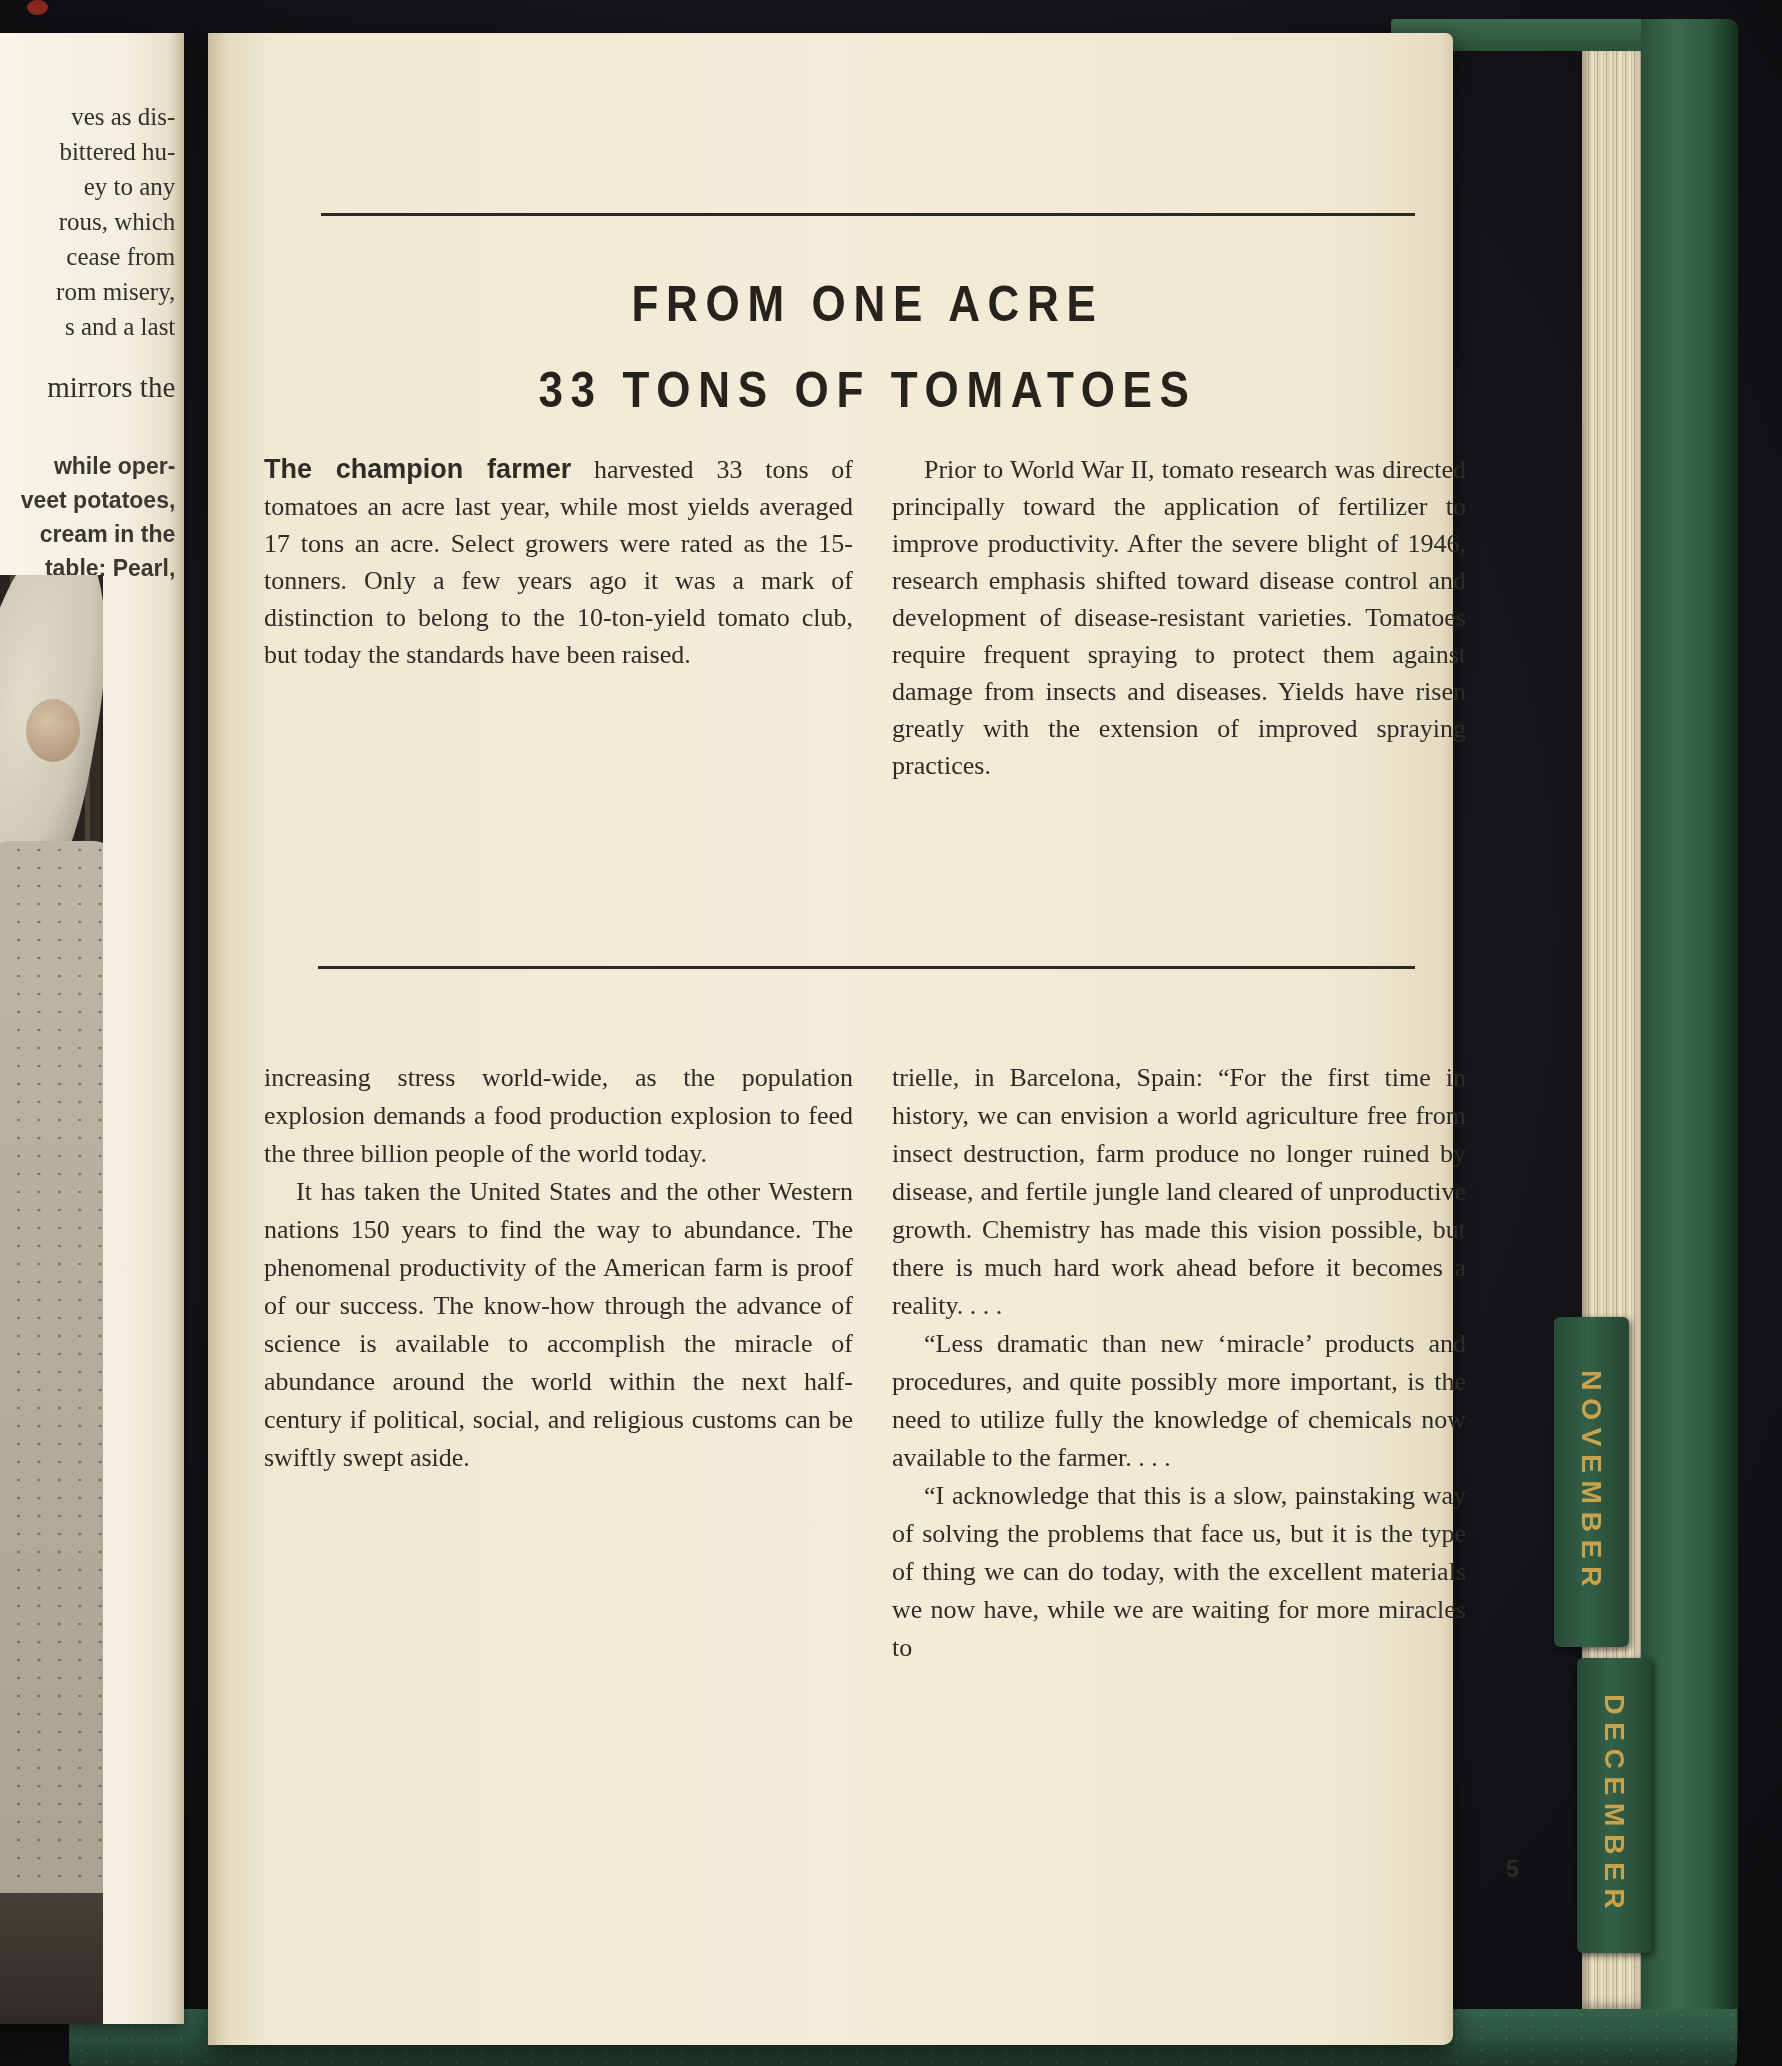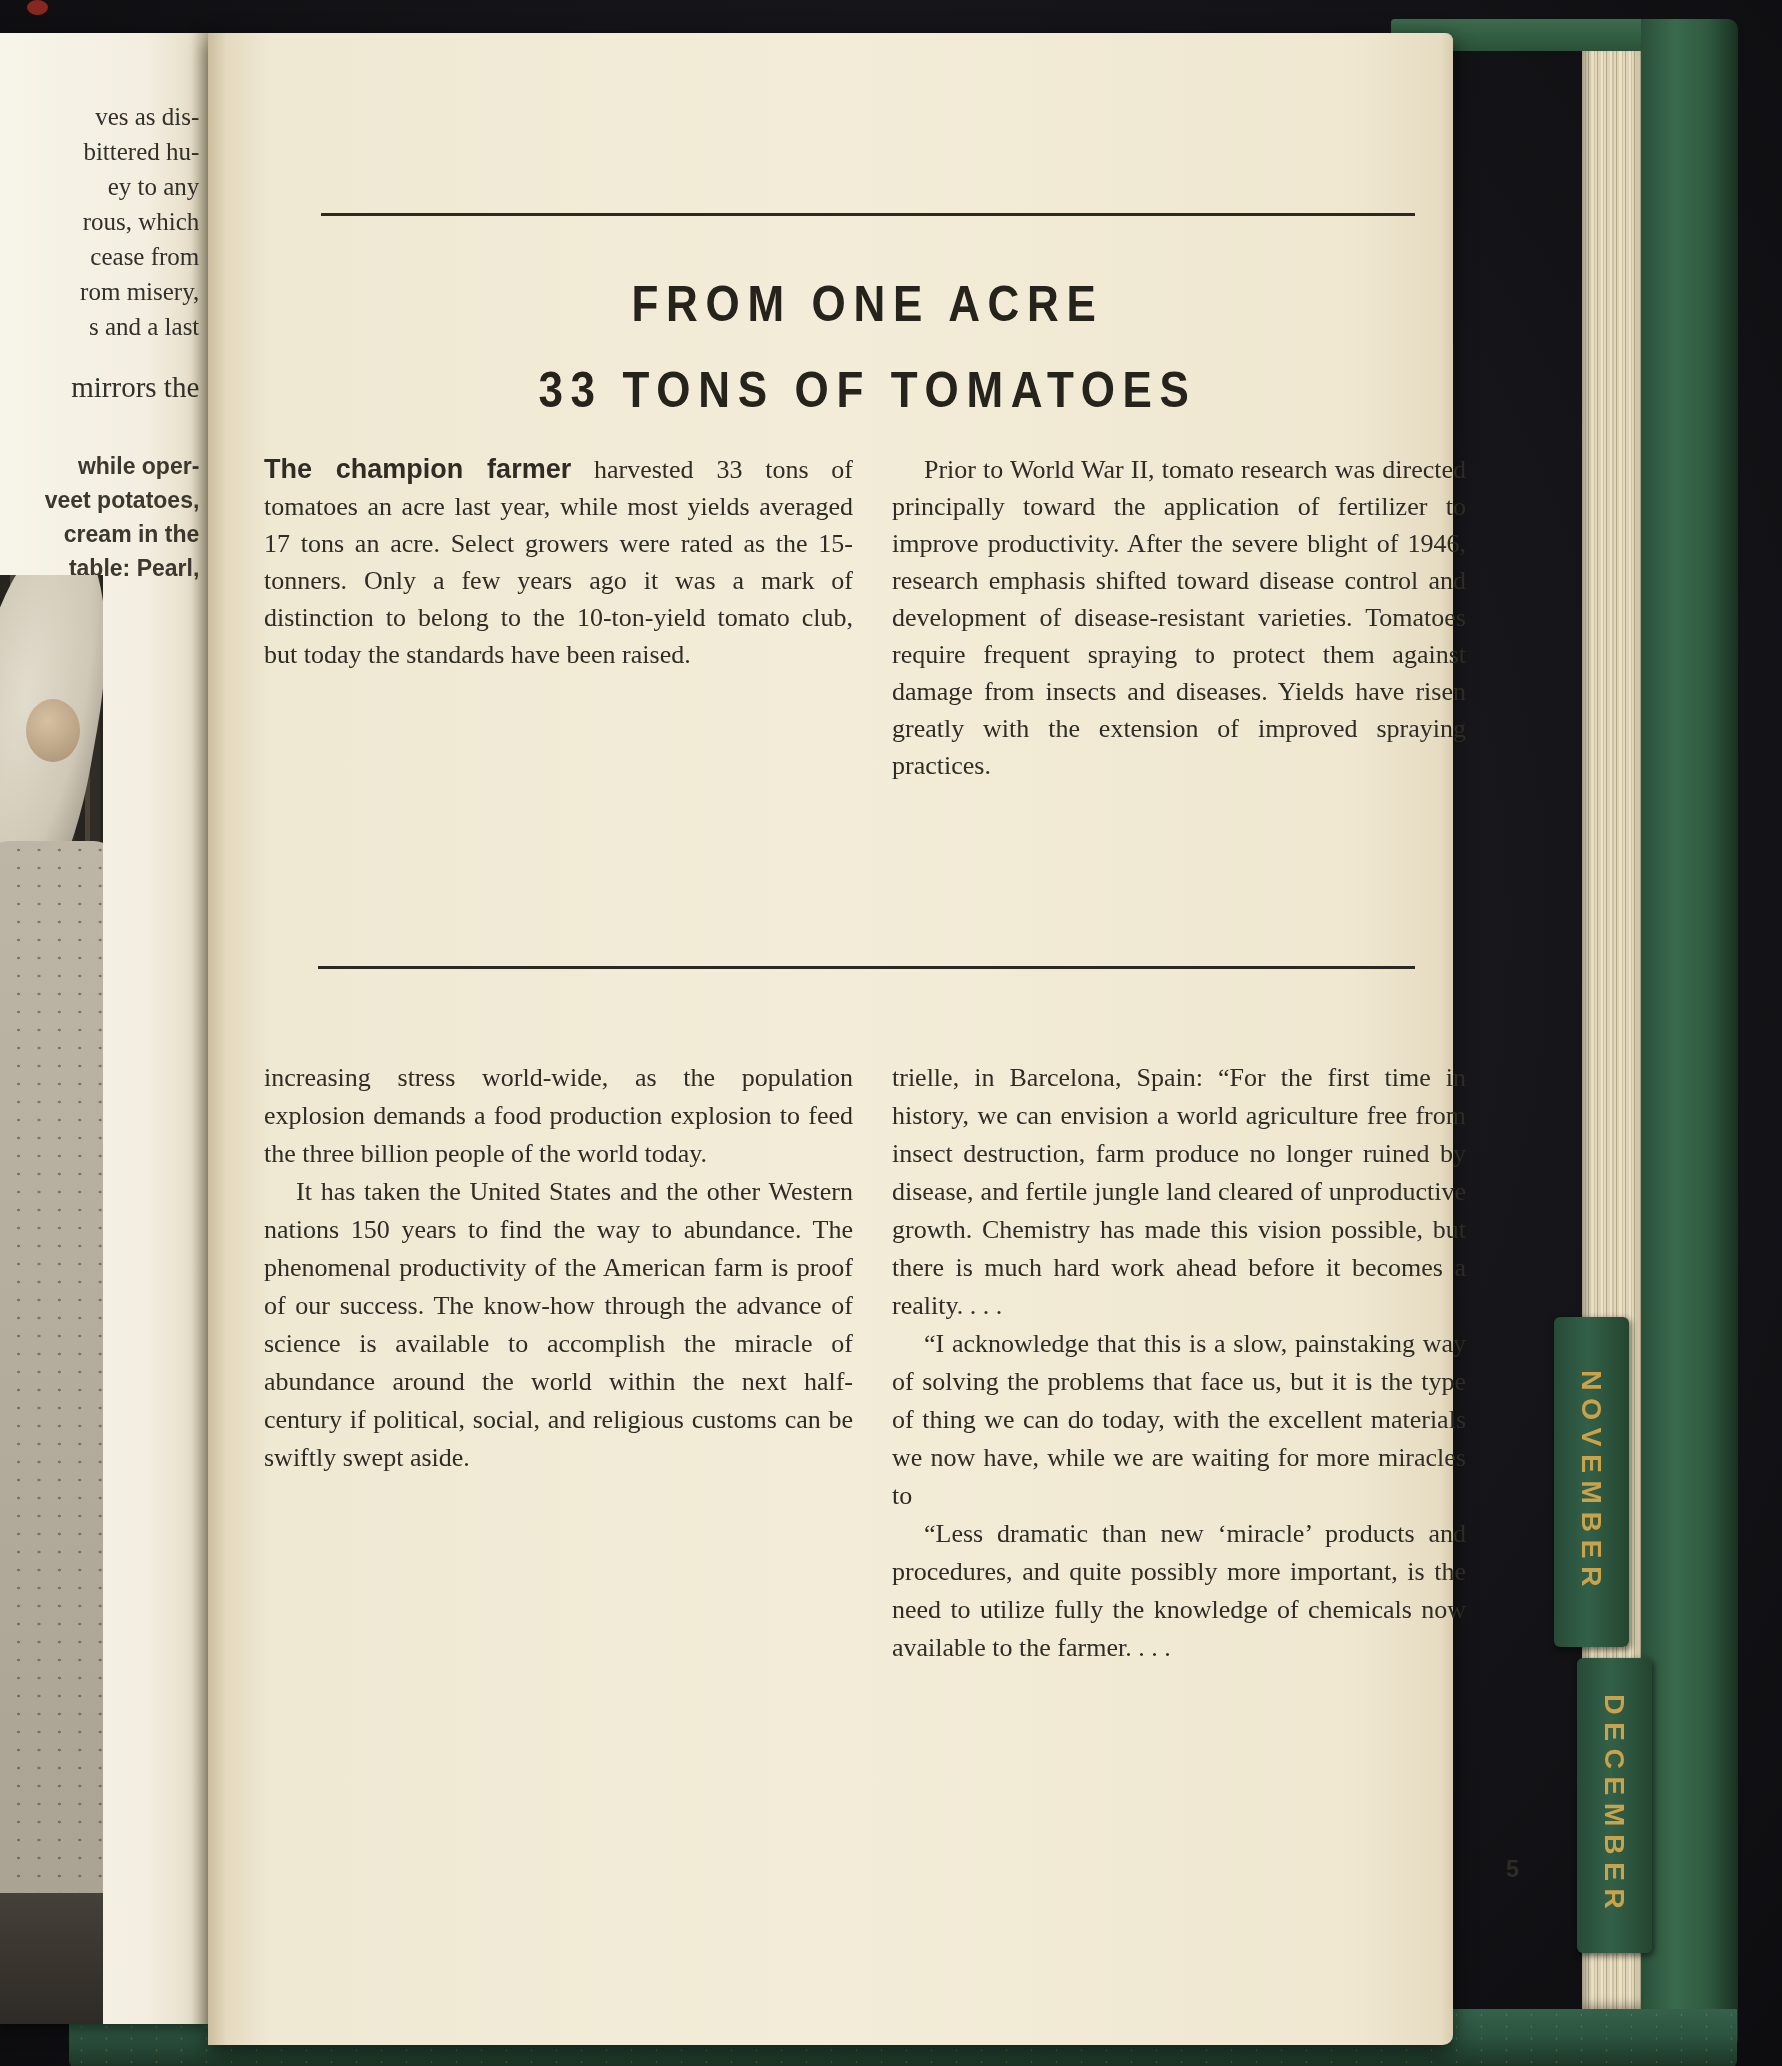--- a/index.html
+++ b/index.html
@@ -52,21 +52,21 @@
     background:linear-gradient(90deg,#274a36,#336048 45%,#24452f); }
   .tab-december { left:1577px; top:1658px; width:75px; height:295px;
     background:linear-gradient(90deg,#274a36,#336048 45%,#24452f); }
   .tab-label {
     writing-mode:vertical-rl; font-family:"Liberation Sans",sans-serif;
     font-weight:bold; font-size:28.5px; letter-spacing:7.4px; color:#c9a24c;
   }
 
   
   .left-page {
-    position:absolute; left:0; top:33px; width:208px; height:1991px;
+    position:absolute; left:0; top:33px; width:184px; height:1991px;
     background:linear-gradient(90deg,#f7f4e9 0%, #f3eee0 70%, #e8e0cb 92%, #c4b99b 100%);
     box-shadow: 0 5px 15px rgba(0,0,0,.5);
   }
   .frag { position:absolute; right:8.7px; width:193px; text-align:right; }
   .frag .line { display:block; }
   .frag-serif { top:66px; font-size:25px; line-height:35px; color:#33302b; }
   .frag-isolated { top:337px; font-size:29px; line-height:35px; color:#33302b; }
   .frag-caption {
     top:416px; font-family:"Liberation Sans",sans-serif; font-weight:bold;
     font-size:23px; line-height:34px; color:#3c372f;
@@ -191,20 +191,20 @@
 
     <div class="rule rule-bottom"></div>
 
     <div class="col bot-left">
       <p>increasing stress world-wide, as the population explosion demands a food production explosion to feed the three billion people of the world today.</p>
       <p class="indent">It has taken the United States and the other Western nations 150 years to find the way to abundance. The phenomenal productivity of the American farm is proof of our success. The know-how through the advance of science is available to accomplish the miracle of abundance around the world within the next half-century if political, social, and religious customs can be swiftly swept aside.</p>
     </div>
 
     <div class="col bot-right">
       <p>trielle, in Barcelona, Spain: “For the first time in history, we can envision a world agriculture free from insect destruction, farm produce no longer ruined by disease, and fertile jungle land cleared of unproductive growth. Chemistry has made this vision possible, but there is much hard work ahead before it becomes a reality. . . .</p>
+      <p class="indent">“Less dramatic than new ‘miracle’ products and procedures, and quite possibly more important, is the need to utilize fully the knowledge of chemicals now available to the farmer. . . .</p>
       <p class="indent">“I acknowledge that this is a slow, painstaking way of solving the problems that face us, but it is the type of thing we can do today, with the excellent materials we now have, while we are waiting for more miracles to</p>
-      <p class="indent">“Less dramatic than new ‘miracle’ products and procedures, and quite possibly more important, is the need to utilize fully the knowledge of chemicals now available to the farmer. . . .</p>
     </div>
 
     <div class="page-number">5</div>
   </div>
 </div>
 
 
 </body></html>

